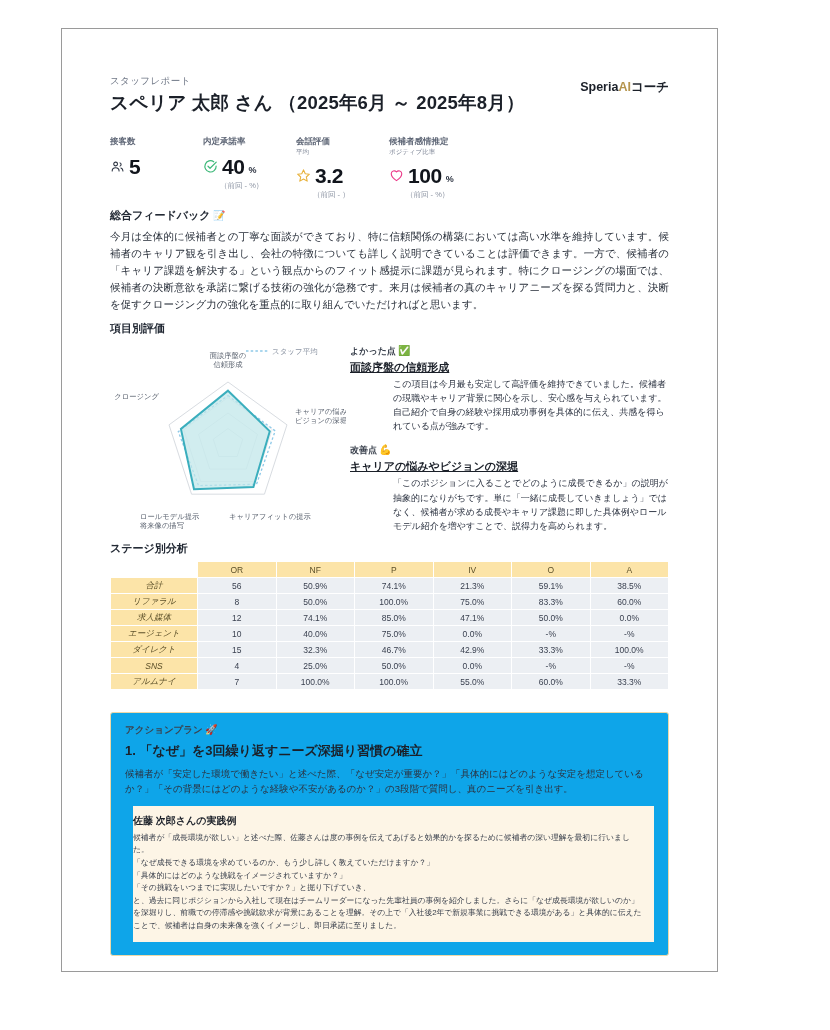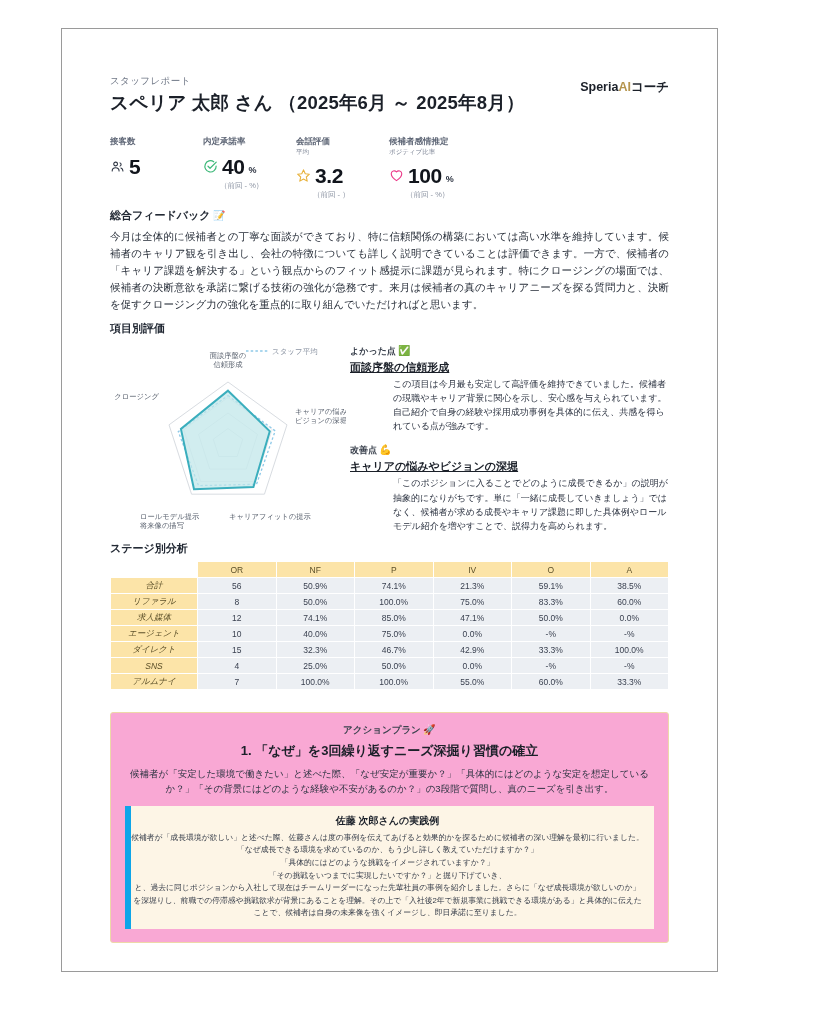--- a/index.html
+++ b/index.html
@@ -190,25 +190,24 @@
     background: #fce4a8;
     color: #5c5029;
     width: 86px;
     font-style: italic;
   }
   table.stage td.cell { background: #eceff3; }
 
   
   .action {
     margin-top: 22px;
-    background: #f9a8d4;
+    background: #0ea5e9;
     border: 1px solid #edd9a8;
     border-radius: 3px;
     padding: 11px 14px 13px 14px;
-    text-align: center;
   }
   .action-kicker {
     font-size: 9.5px;
     font-weight: bold;
     color: #3b424e;
     margin-bottom: 5px;
   }
   .action-title {
     font-size: 13px;
     font-weight: bold;
@@ -216,21 +215,21 @@
     margin-bottom: 6px;
   }
   .action-desc {
     font-size: 9.5px;
     line-height: 1.6;
     color: #2b3240;
   }
   .example {
     margin-top: 9px;
     background: #fdf5e6;
-    border-left: 6px solid #0ea5e9;
+    border-left: 8px solid #0ea5e9;
     padding: 8px 10px 9px 0;
   }
   .example-title {
     font-size: 10px;
     font-weight: bold;
     color: #1b2029;
     margin-bottom: 4px;
   }
   .example-body {
     font-size: 7.8px;

